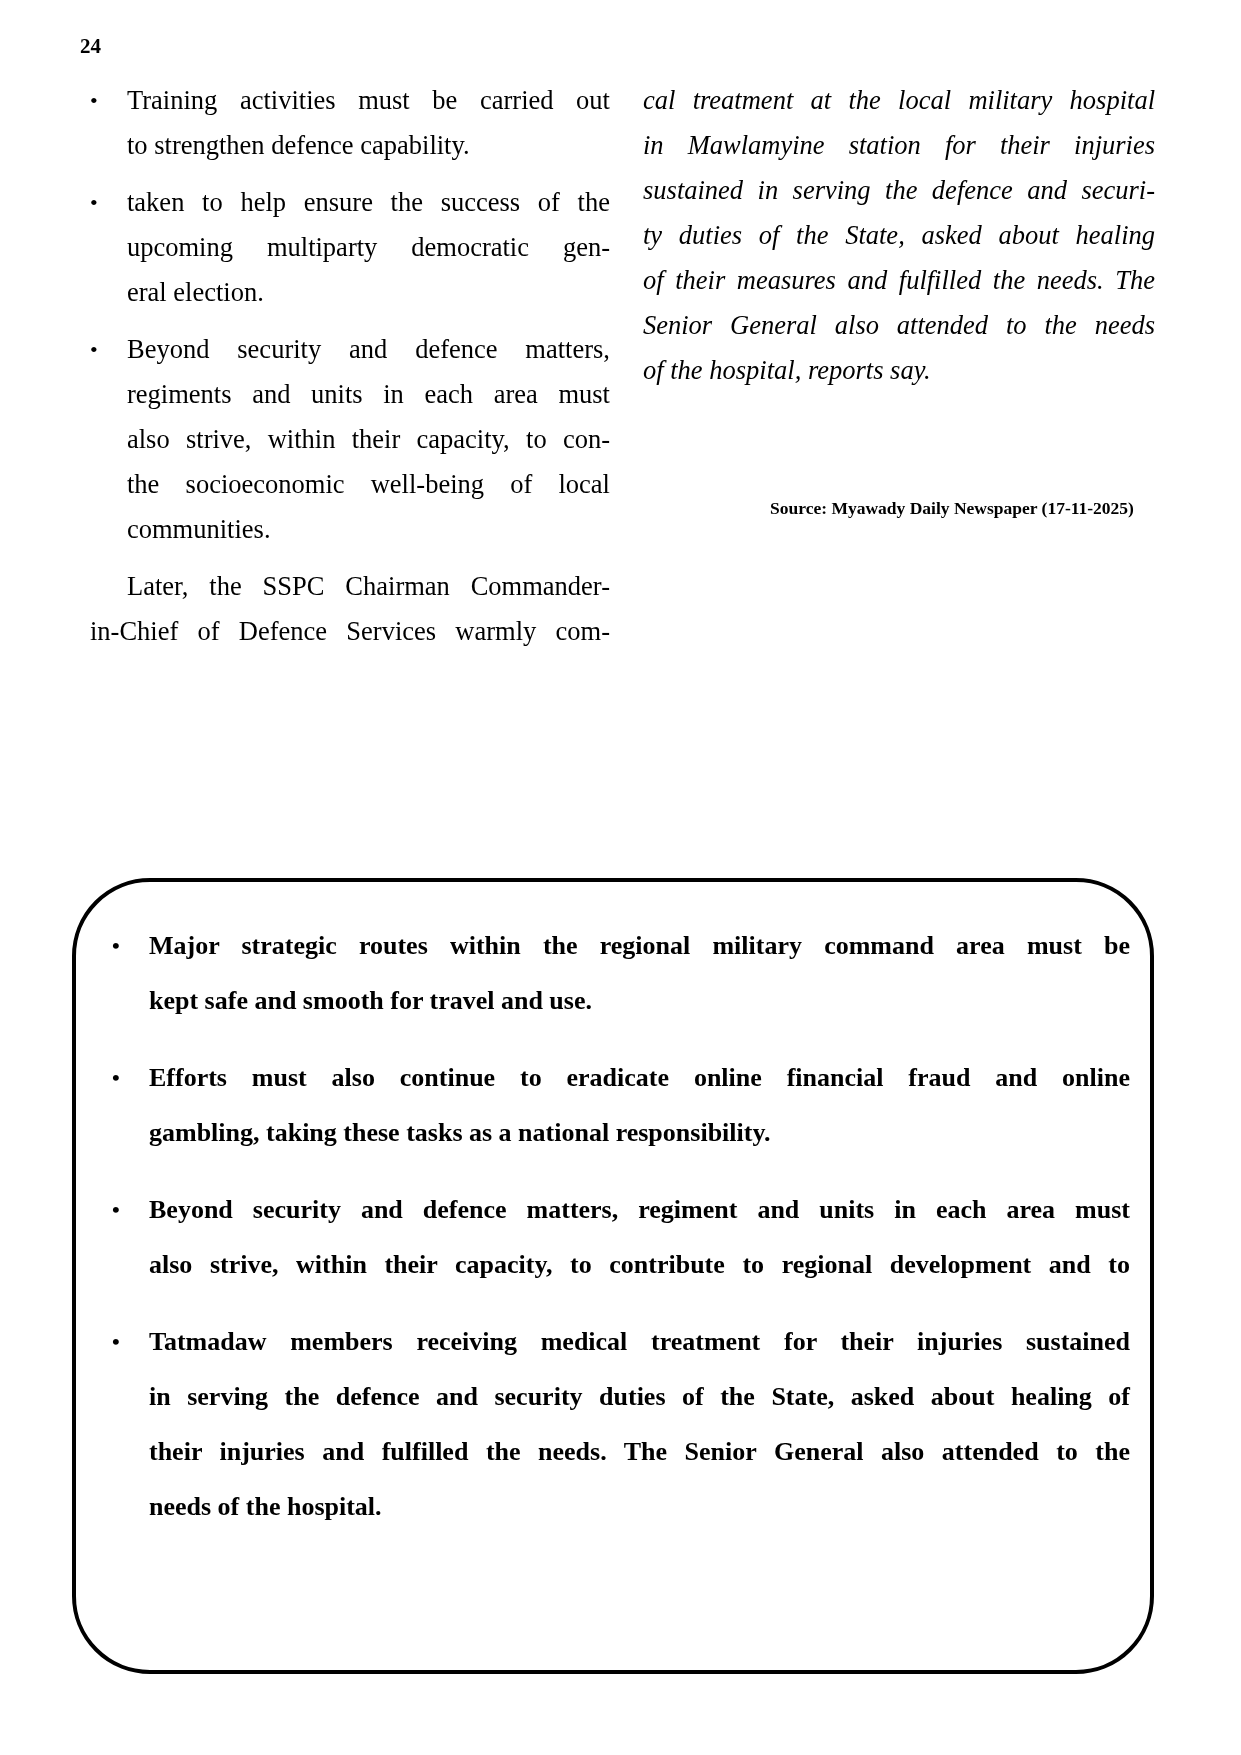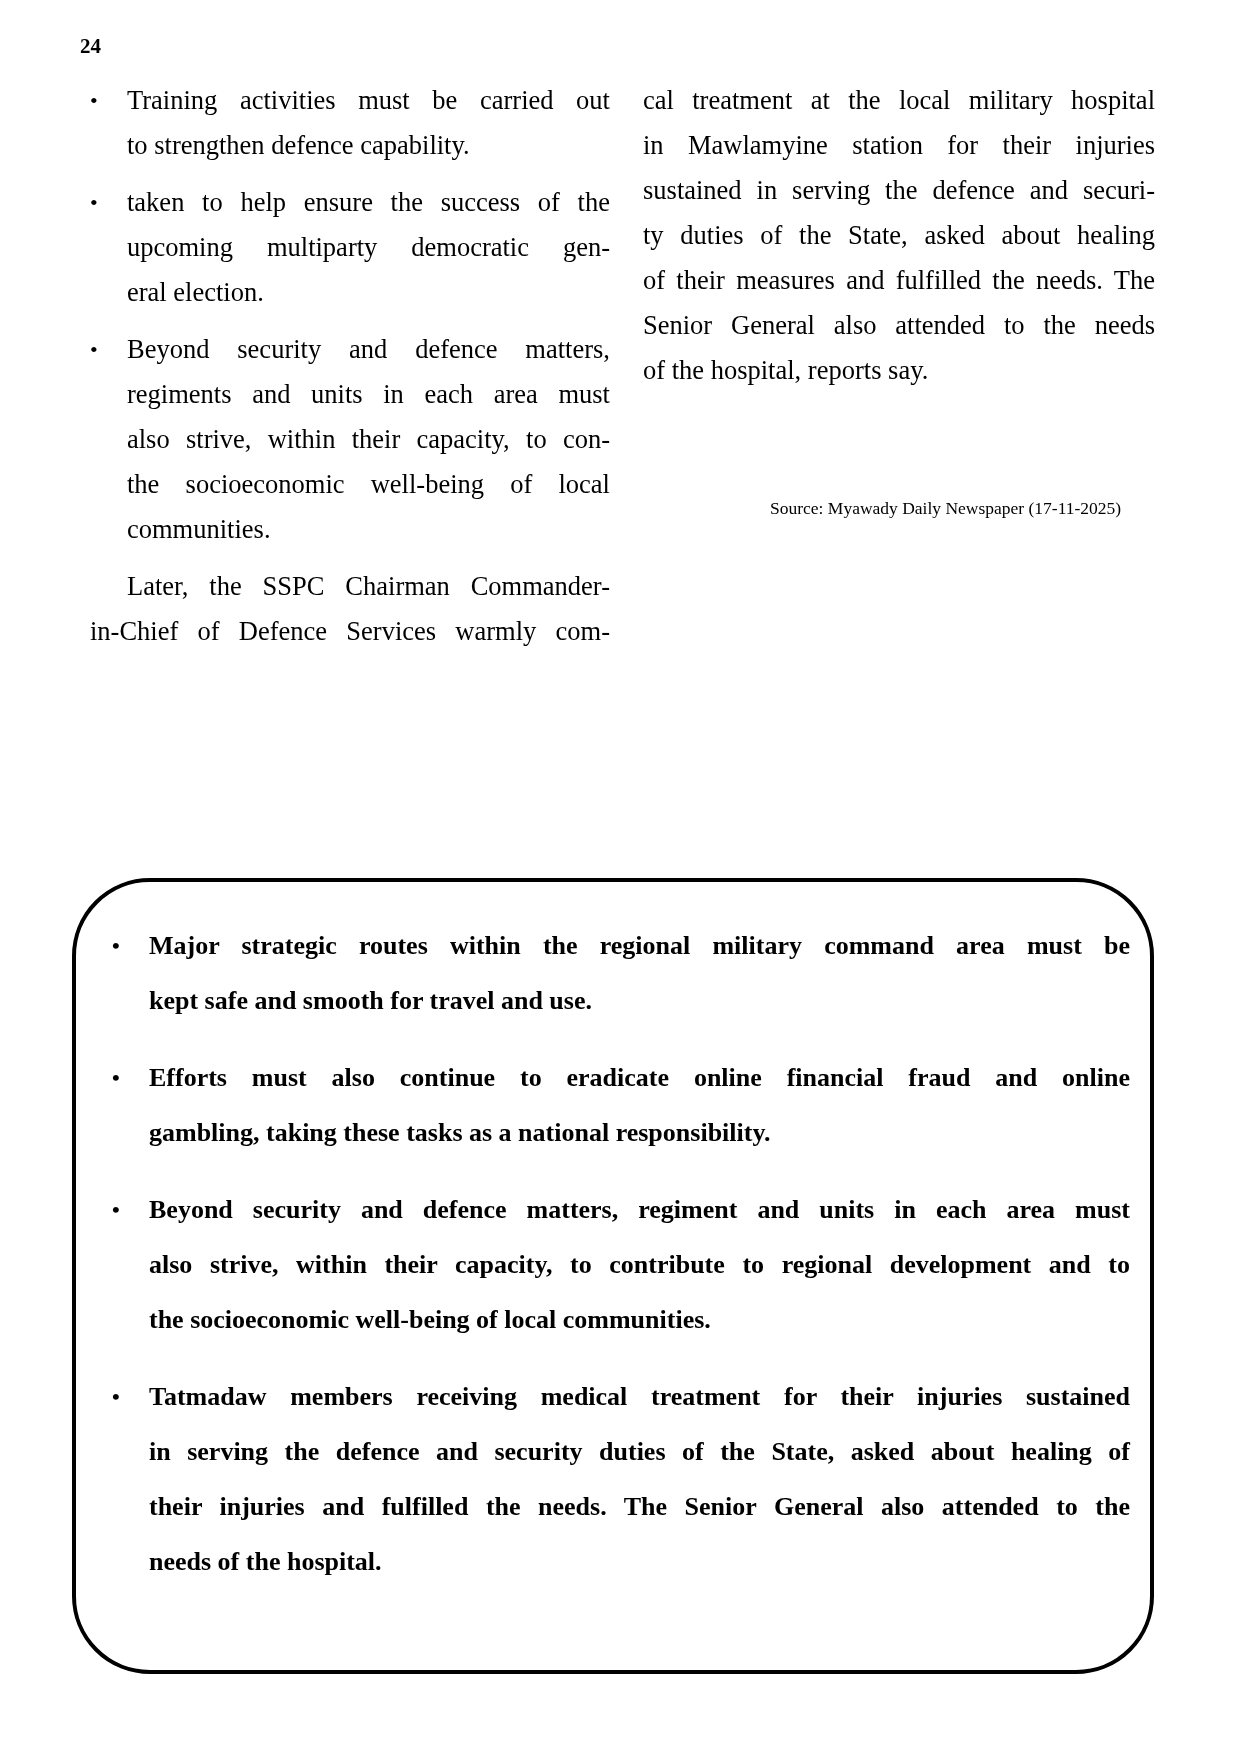--- a/index.html
+++ b/index.html
@@ -1,28 +1,28 @@
 <!DOCTYPE html>
 <html><head>
 <meta charset="utf-8">
 <style>
   html, body { margin:0; padding:0; background:#fff; }
   body { width:1241px; height:1755px; position:relative; overflow:hidden;
          font-family:"Liberation Serif", serif; color:#000; }
   .page-num { position:absolute; left:80px; top:34px; font-size:21px; font-weight:bold; }
   .col { position:absolute; top:78px; width:520px; font-size:26.5px; }
   .col-left { left:90px; }
-  .col-right { left:643px; width:512px; }
+  .col-right { left:643px; width:512px;font-style:italic; }
   .line { height:45px; line-height:45px; white-space:nowrap; text-align:justify; text-align-last:justify; }
   .line.last { text-align-last:left; }
   .bullet-block { position:relative; padding-left:37px; margin-bottom:12px; }
   .bullet-dot { position:absolute; left:0px; top:0; height:45px; line-height:45px; font-size:22px; }
   .para { margin-top:0; }
   .para .line.first { text-indent:37px; }
-  .source { position:absolute; left:770px; top:498px; font-size:17.5px; font-weight:normal; white-space:nowrap; }
+  .source { position:absolute; left:770px; top:498px; font-size:17.5px; font-weight:bold; white-space:nowrap; }
   .box { position:absolute; left:72px; top:878px; width:1082px; height:796px;
          border:4px solid #000; border-radius:78px; box-sizing:border-box; }
   .box-list { position:absolute; left:112px; top:918px; width:1018px; font-size:26px; font-weight:bold; }
   .box-item { position:relative; padding-left:37px; margin-bottom:22px; }
   .box-item .line { height:55px; line-height:55px; }
   .box-item .bullet-dot { height:55px; line-height:55px; }
 </style>
 </head>
 <body>
 
@@ -75,21 +75,20 @@
   </div>
   <div class="box-item">
     <span class="bullet-dot">•</span>
     <div class="line">Efforts must also continue to eradicate online financial fraud and online</div>
     <div class="line last">gambling, taking these tasks as a national responsibility.</div>
   </div>
   <div class="box-item">
     <span class="bullet-dot">•</span>
     <div class="line">Beyond security and defence matters, regiment and units in each area must</div>
     <div class="line">also strive, within their capacity, to contribute to regional development and to</div>
-    <div class="line last">the socioeconomic well-being of local communities.</div>
   </div>
   <div class="box-item">
     <span class="bullet-dot">•</span>
     <div class="line">Tatmadaw members receiving medical treatment for their injuries sustained</div>
     <div class="line">in serving the defence and security duties of the State, asked about healing of</div>
     <div class="line">their injuries and fulfilled the needs. The Senior General also attended to the</div>
     <div class="line last">needs of the hospital.</div>
   </div>
 </div>
 

